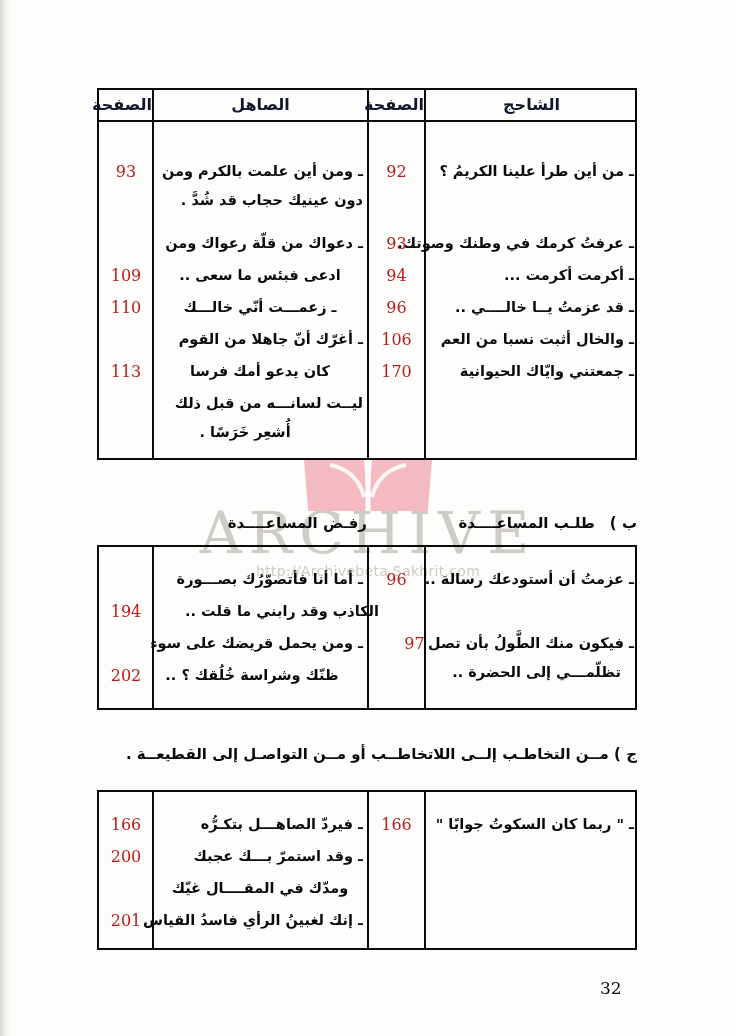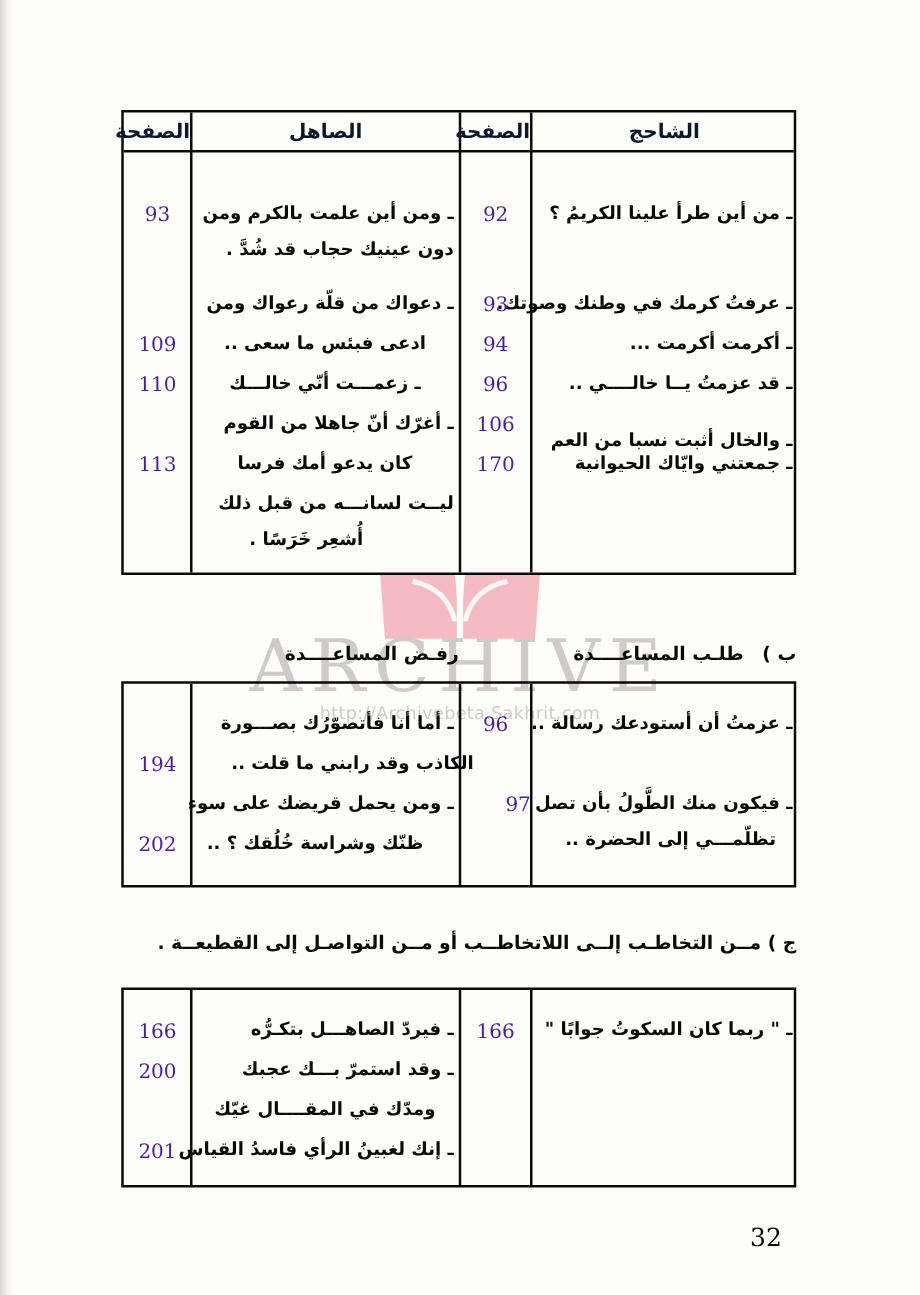--- a/index.html
+++ b/index.html
@@ -123,21 +123,21 @@
   }
   .ar.r  { text-align: right; }
   .ar.l  { text-align: center;  }
   .ar.c  { text-align: center;}
 
   .num {
     position: absolute;
     direction: ltr;
     font-family: "DejaVu Serif", "Liberation Serif", serif;
     font-size: 16px;
-    color: #4c1d95;
+    color: #b91c1c;
     text-align: center;
     white-space: nowrap;
   }
 
   
   .section-head {
     position: absolute;
     direction: rtl;
     font-family: "DejaVu Sans", "Liberation Sans", sans-serif;
     font-weight: bold;
@@ -145,21 +145,21 @@
     color: #0a0a0a;
     white-space: nowrap;
     z-index: 4;
   }
 
   #page-number {
     position: absolute;
     left: 600px;
     top: 978px;
     font-family: "DejaVu Serif", "Liberation Serif", serif;
-    font-size: 20px;
+    font-size: 17px;
     color: #0a0a0a;
     direction: ltr;
     z-index: 4;
   }
 </style>
 </head>
 <body>
 
 <div id="page">
 
@@ -195,21 +195,21 @@
 
     <div class="ar r" style="left:330px; width:205px; top:145px;">ـ عرفتُ كرمك في وطنك وصوتك.</div>
     <div class="num" style="left:270px; width:55px; top:144px;">93</div>
 
     <div class="ar r" style="left:330px; width:205px; top:177px;">ـ أكرمت أكرمت ...</div>
     <div class="num" style="left:270px; width:55px; top:176px;">94</div>
 
     <div class="ar r" style="left:330px; width:205px; top:209px;">ـ قد عزمتُ يــا خالــــي ..</div>
     <div class="num" style="left:270px; width:55px; top:208px;">96</div>
 
-    <div class="ar r" style="left:330px; width:205px; top:241px;margin-top:14px;">ـ والخال أثبت نسبا من العم</div>
+    <div class="ar r" style="left:330px; width:205px; top:241px;">ـ والخال أثبت نسبا من العم</div>
     <div class="num" style="left:270px; width:55px; top:240px;">106</div>
 
     <div class="ar r" style="left:330px; width:205px; top:273px;">ـ جمعتني وايّاك الحيوانية</div>
     <div class="num" style="left:270px; width:55px; top:272px;">170</div>
 
     <div class="ar r" style="left:58px; width:206px; top:102px;">دون عينيك حجاب قد شُدَّ .</div>
     <div class="ar r" style="left:58px; width:206px; top:73px;">ـ ومن أين علمت بالكرم ومن</div>
     <div class="num" style="left:2px; width:50px; top:72px;">93</div>
 
     <div class="ar c" style="left:58px; width:206px; top:177px;">ادعى فبئس ما سعى ..</div>

